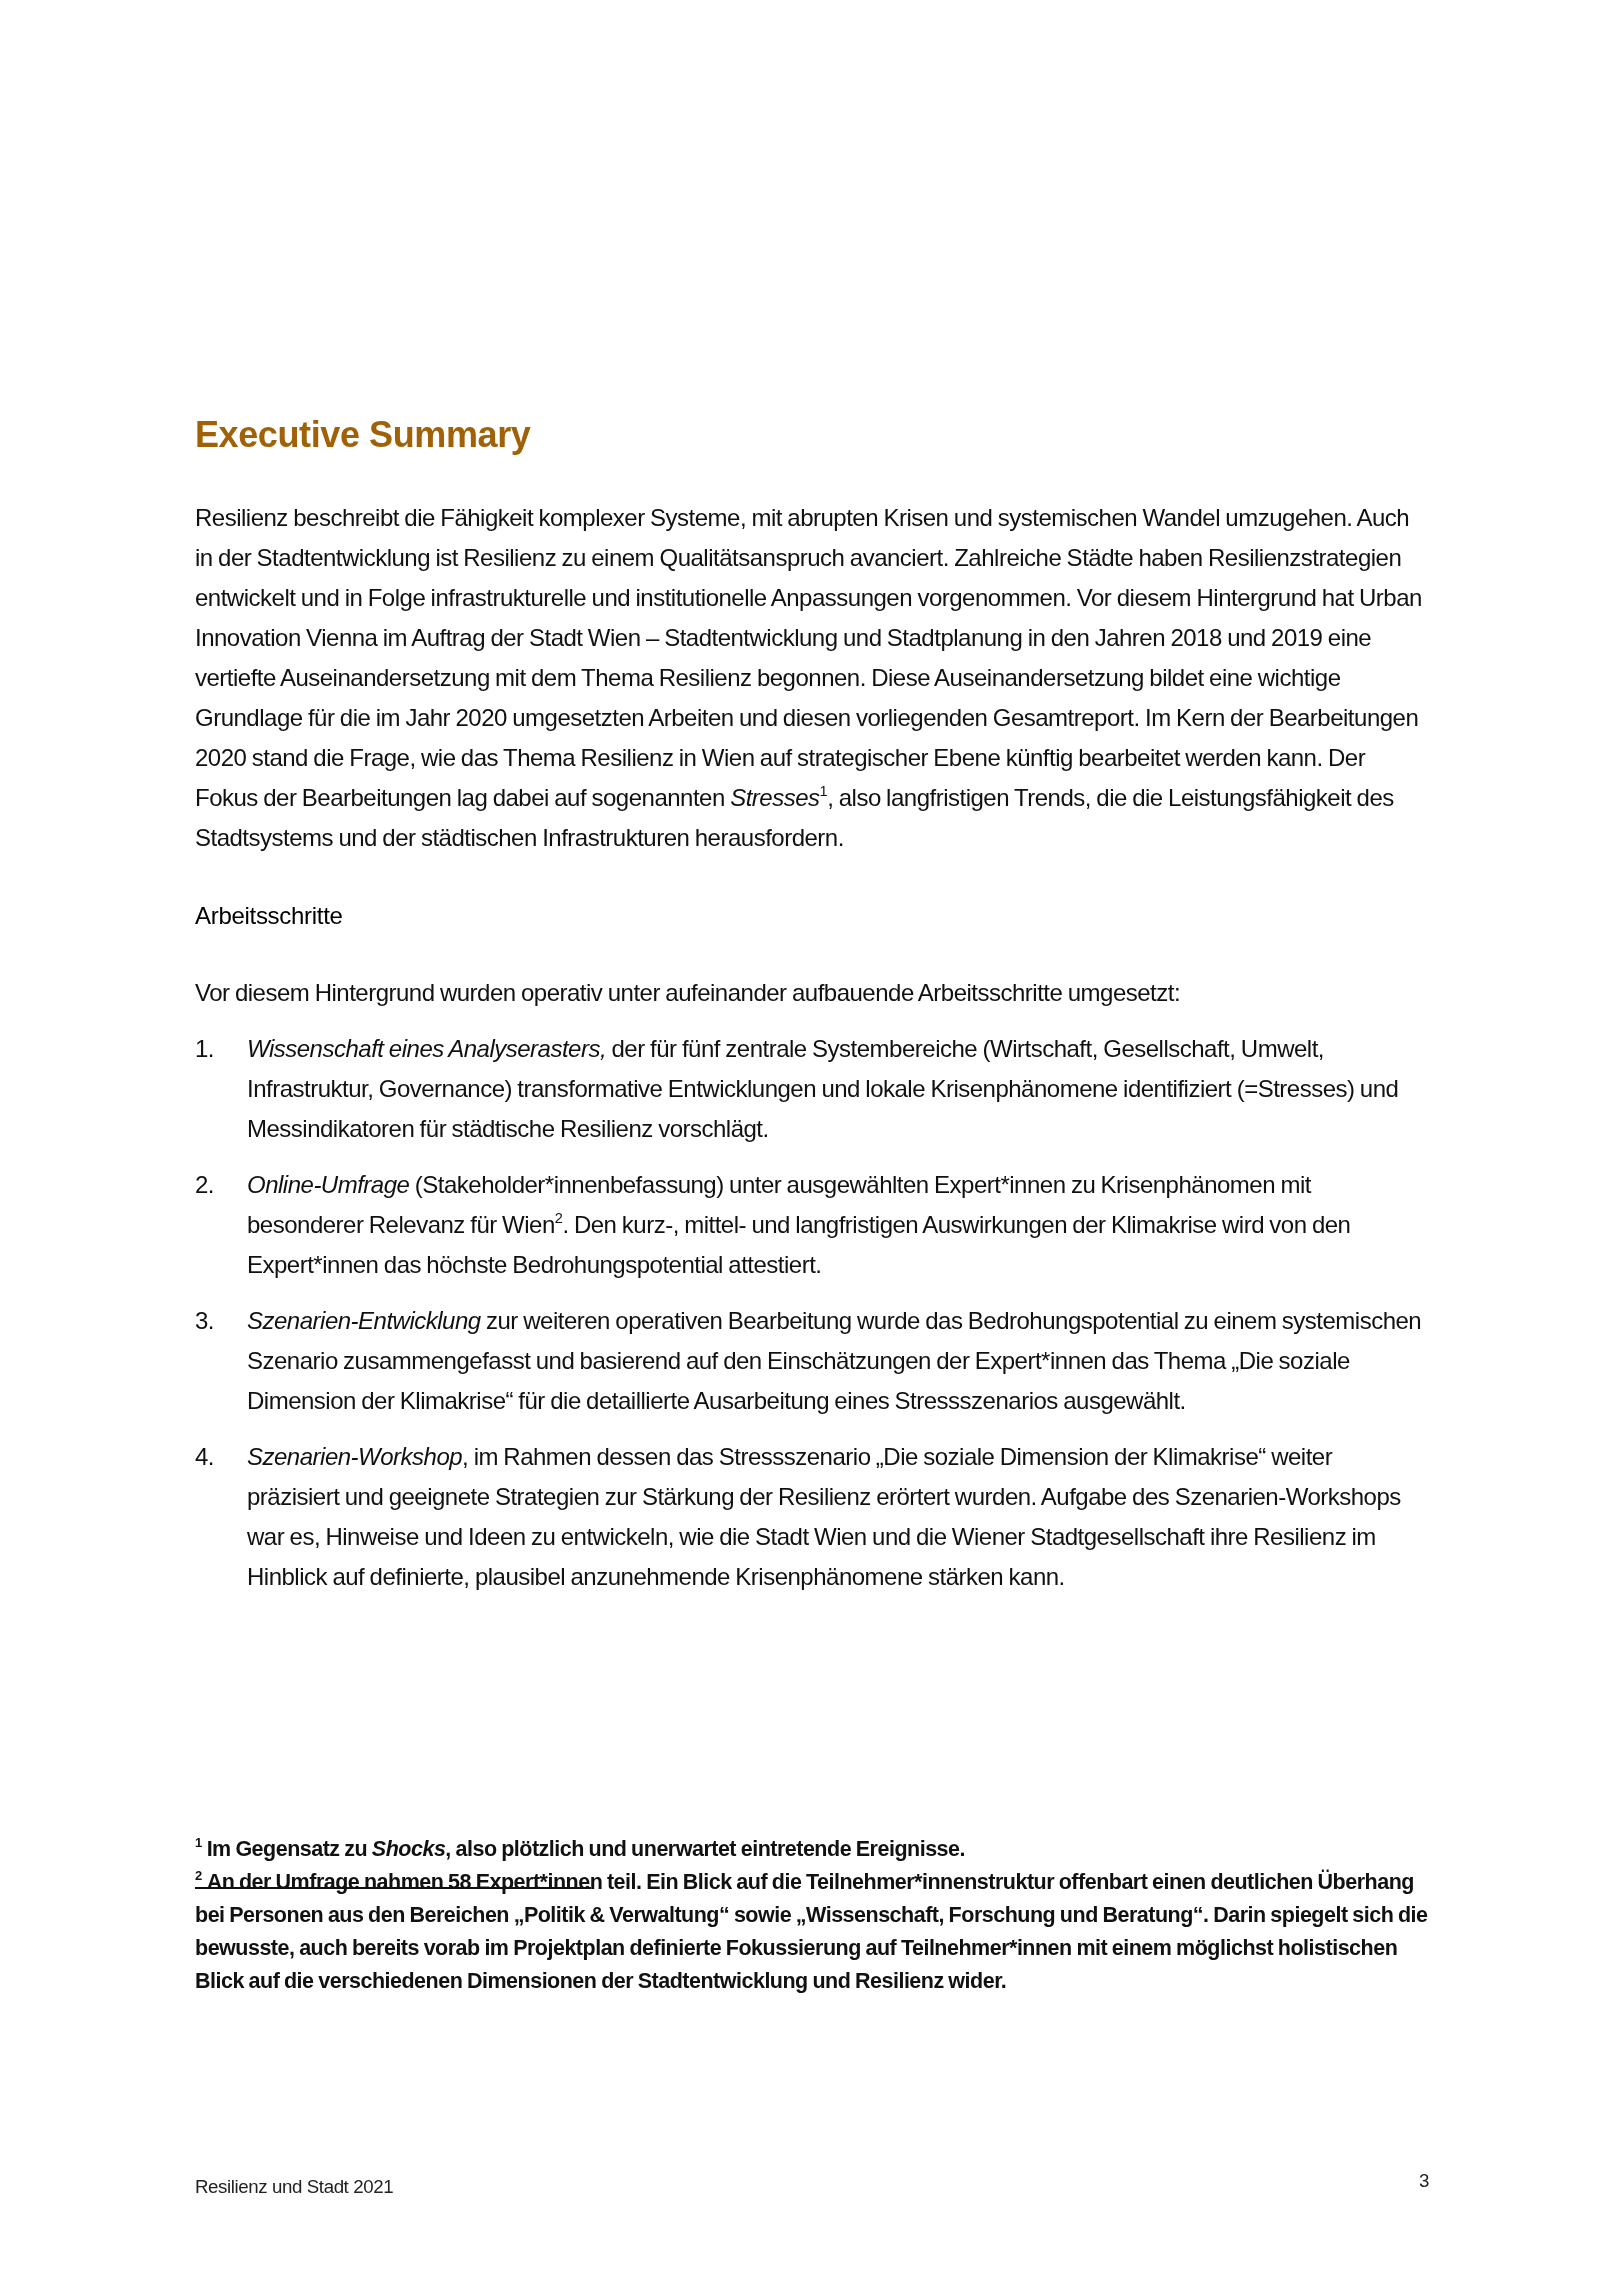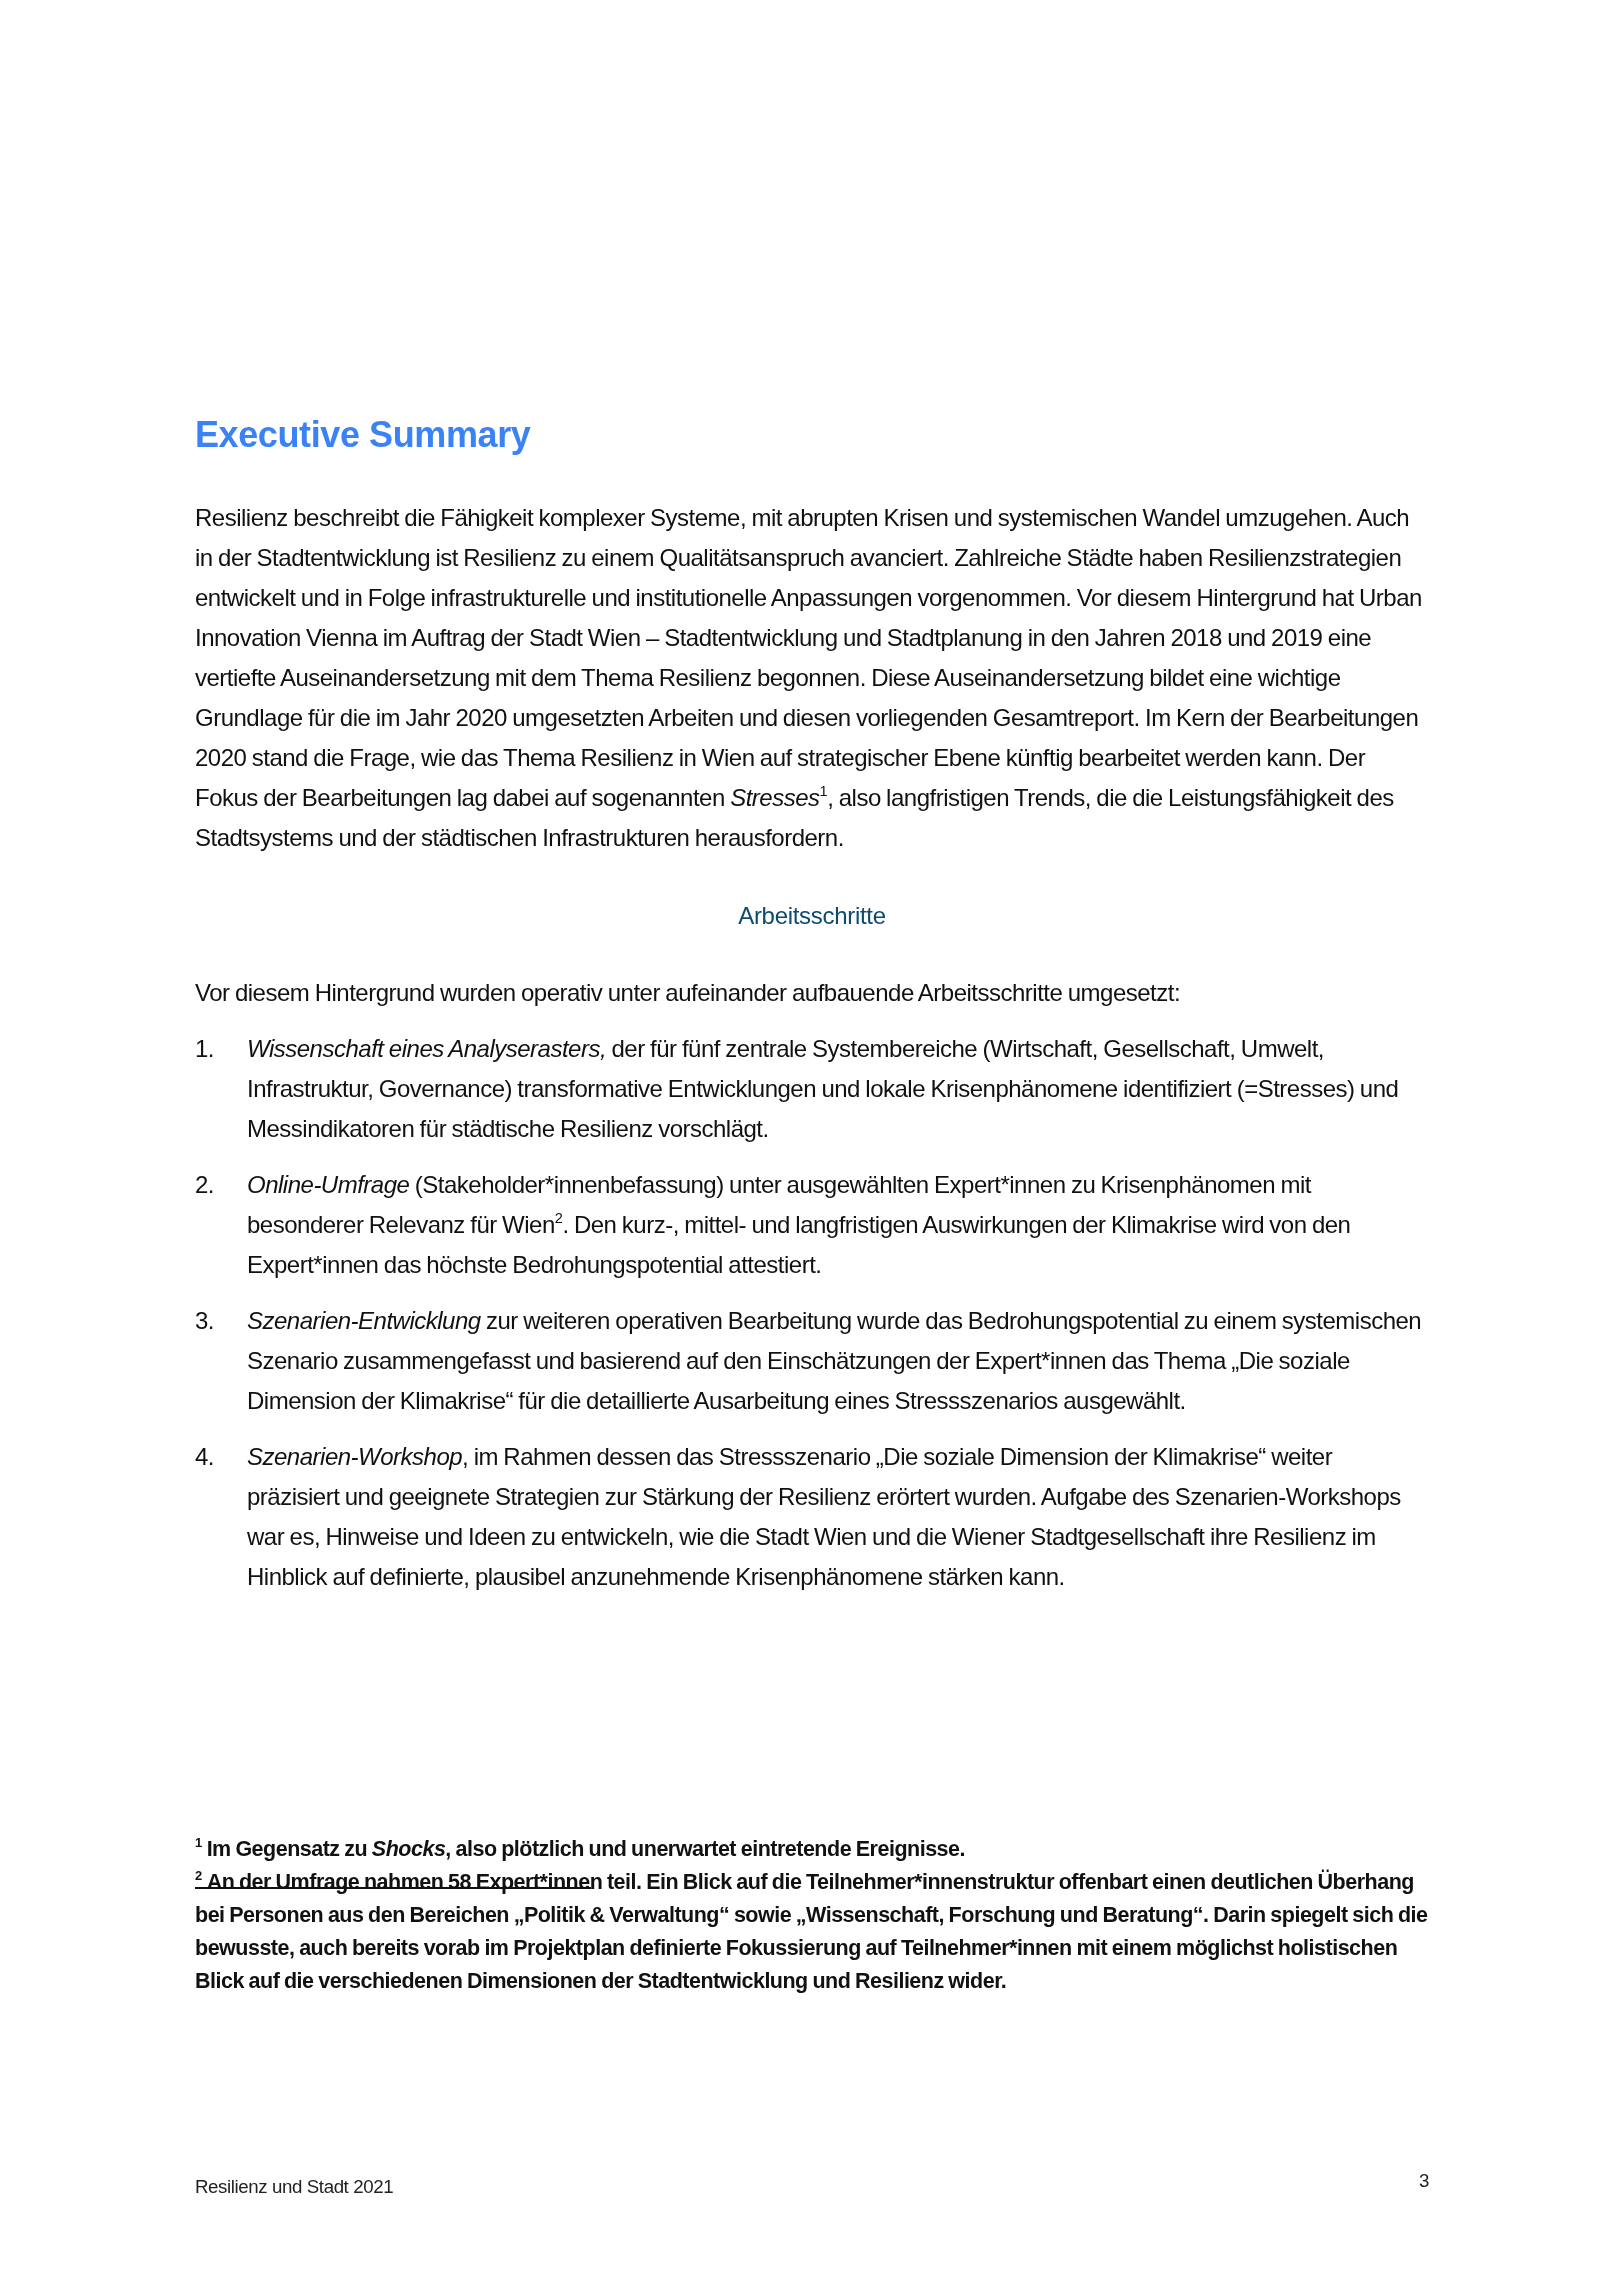--- a/index.html
+++ b/index.html
@@ -27,38 +27,37 @@
       top: 410px;
       width: 1234px;
     }
     h1.title {
       margin: 0;
       font-family: "Liberation Sans", sans-serif;
       font-weight: bold;
       font-size: 36px;
       line-height: 49px;
       letter-spacing: -0.4px;
-      color: #3b82f6;
+      color: #a16207;
     }
     .intro {
       margin: 39px 0 0 0;
       font-size: 24px;
       line-height: 40px;
       letter-spacing: -0.5px;
       word-spacing: -0.8px;
     }
     .intro p { margin: 0; }
     h2.section {
       margin: 42px 0 0 0;
       font-weight: normal;
       font-size: 24px;
       line-height: 32px;
-      color: #0c4a6e;
+      color: #000000;
       letter-spacing: -0.3px;
-      text-align: center;
     }
     .lead {
       margin: 45px 0 0 0;
       font-size: 24px;
       line-height: 32px;
       letter-spacing: -0.5px;
       word-spacing: -0.8px;
     }
     ol.steps {
       list-style: none;

